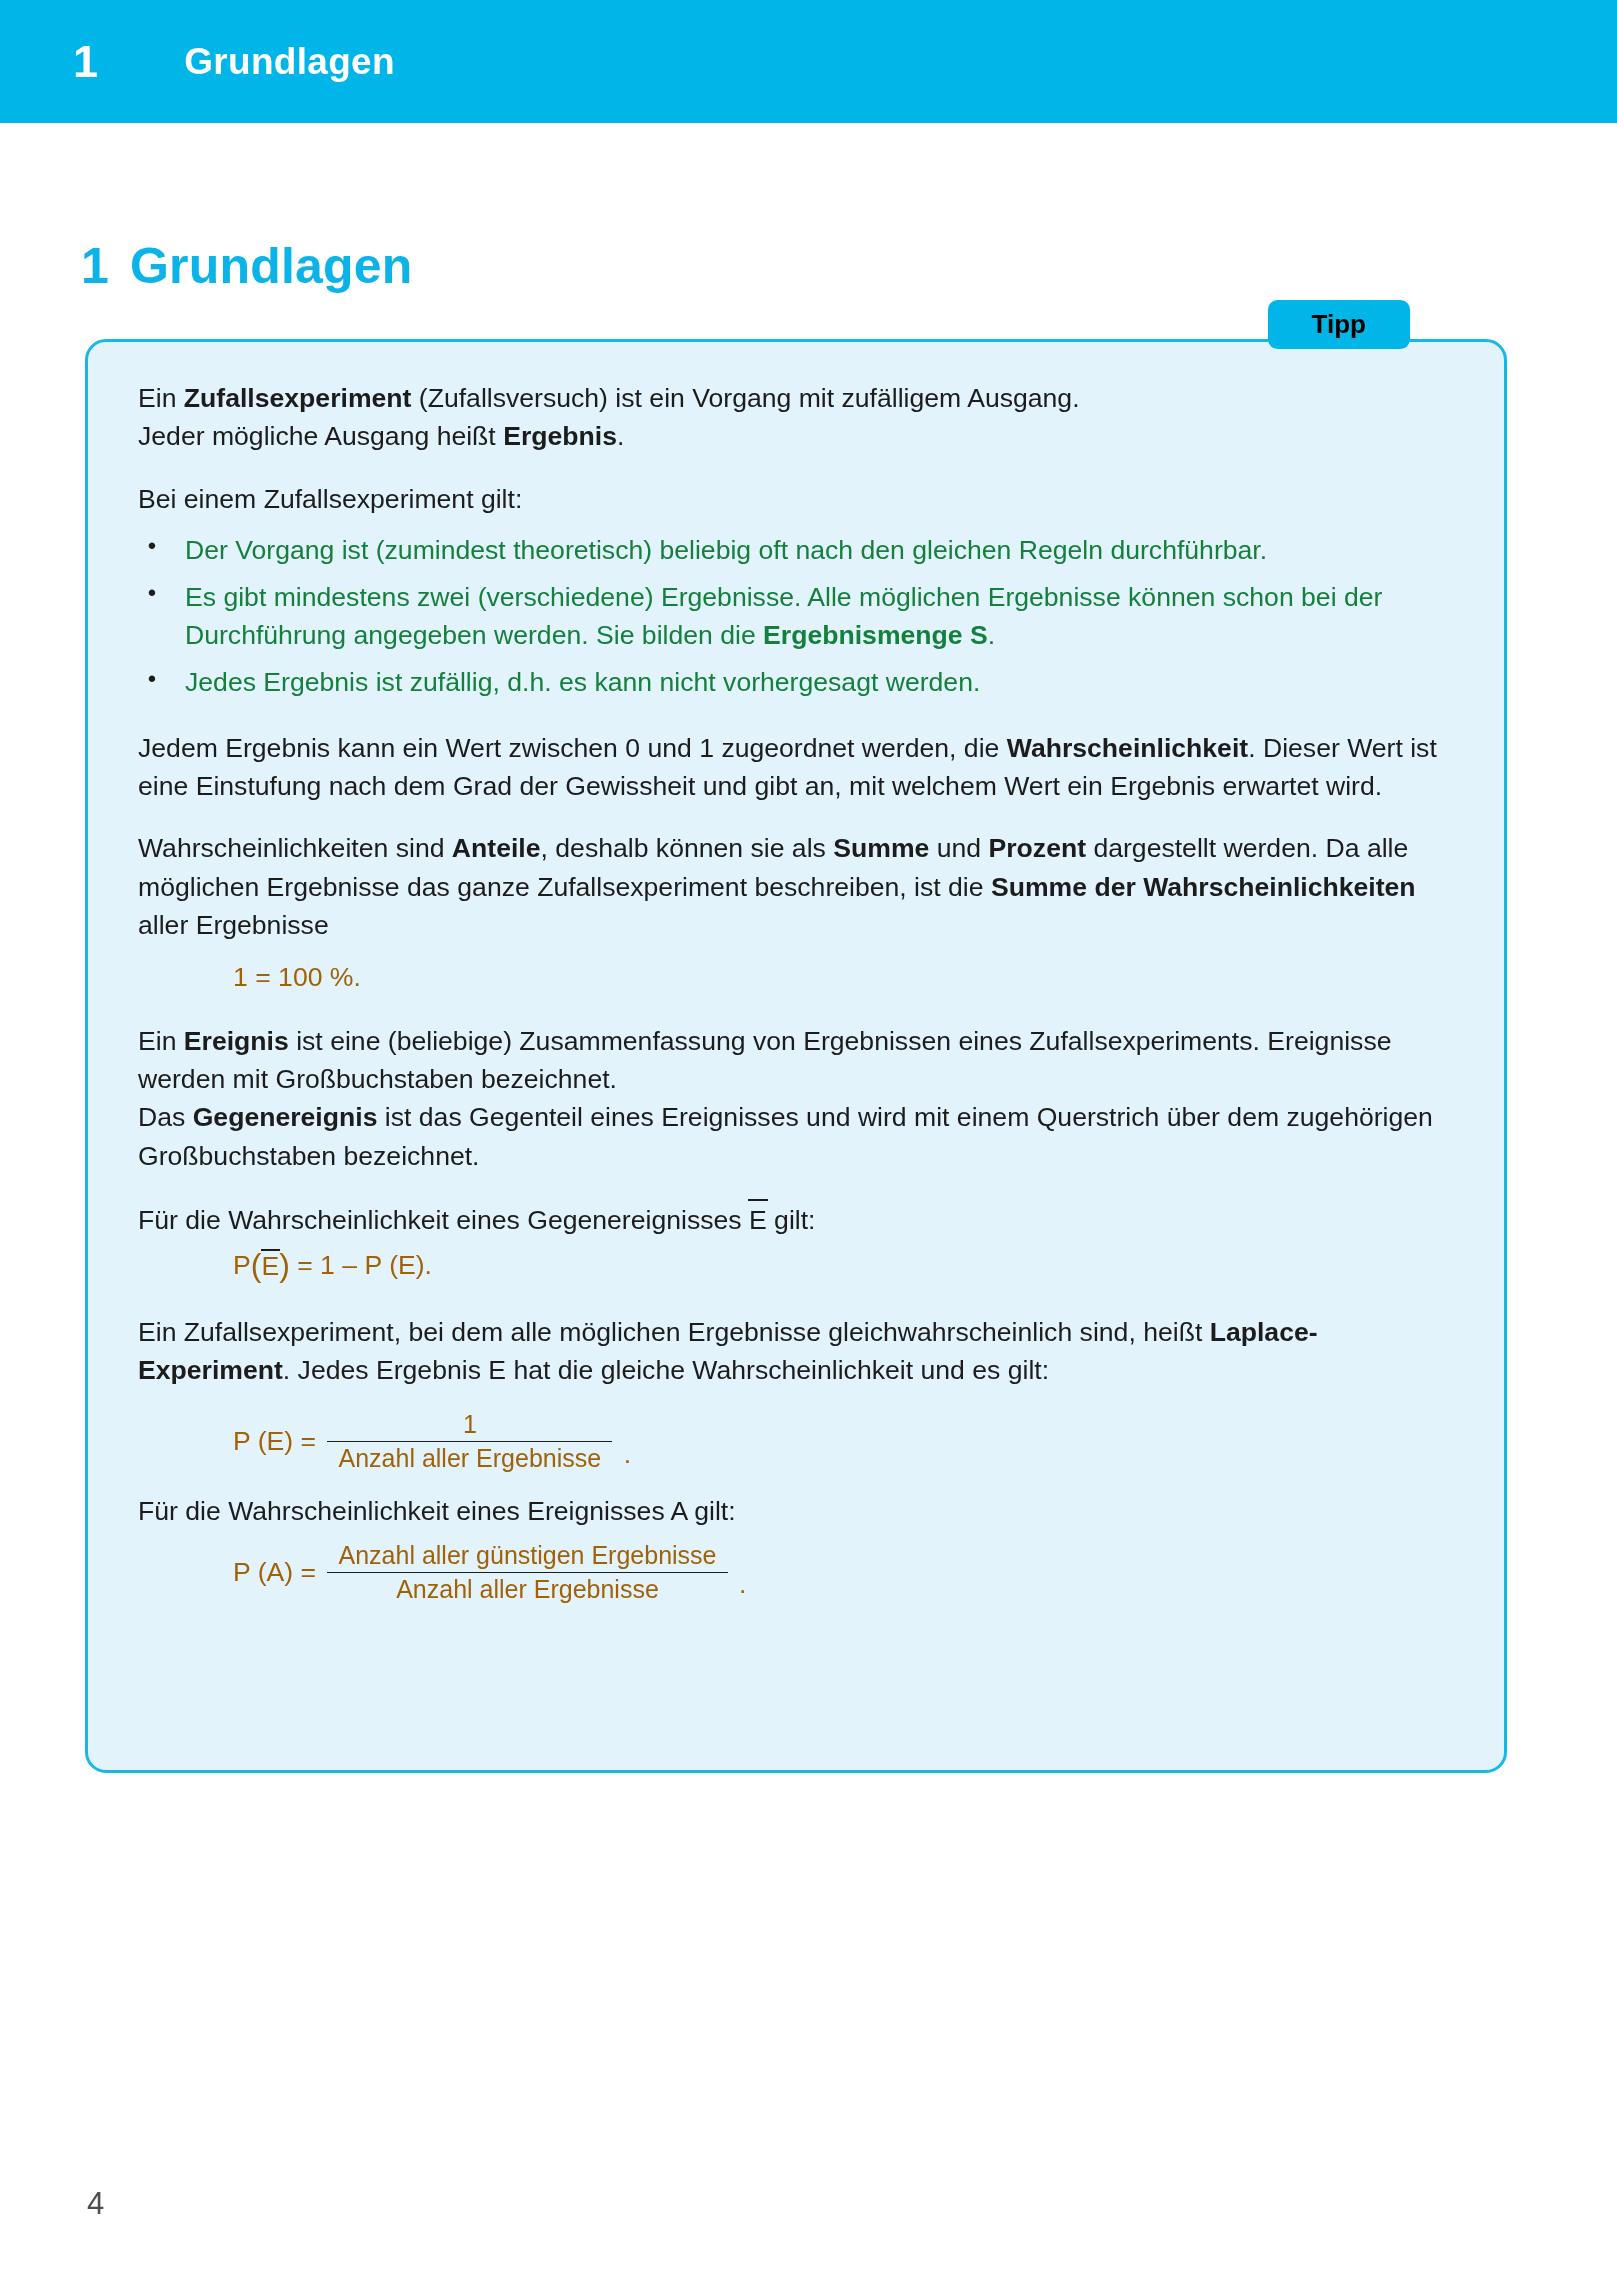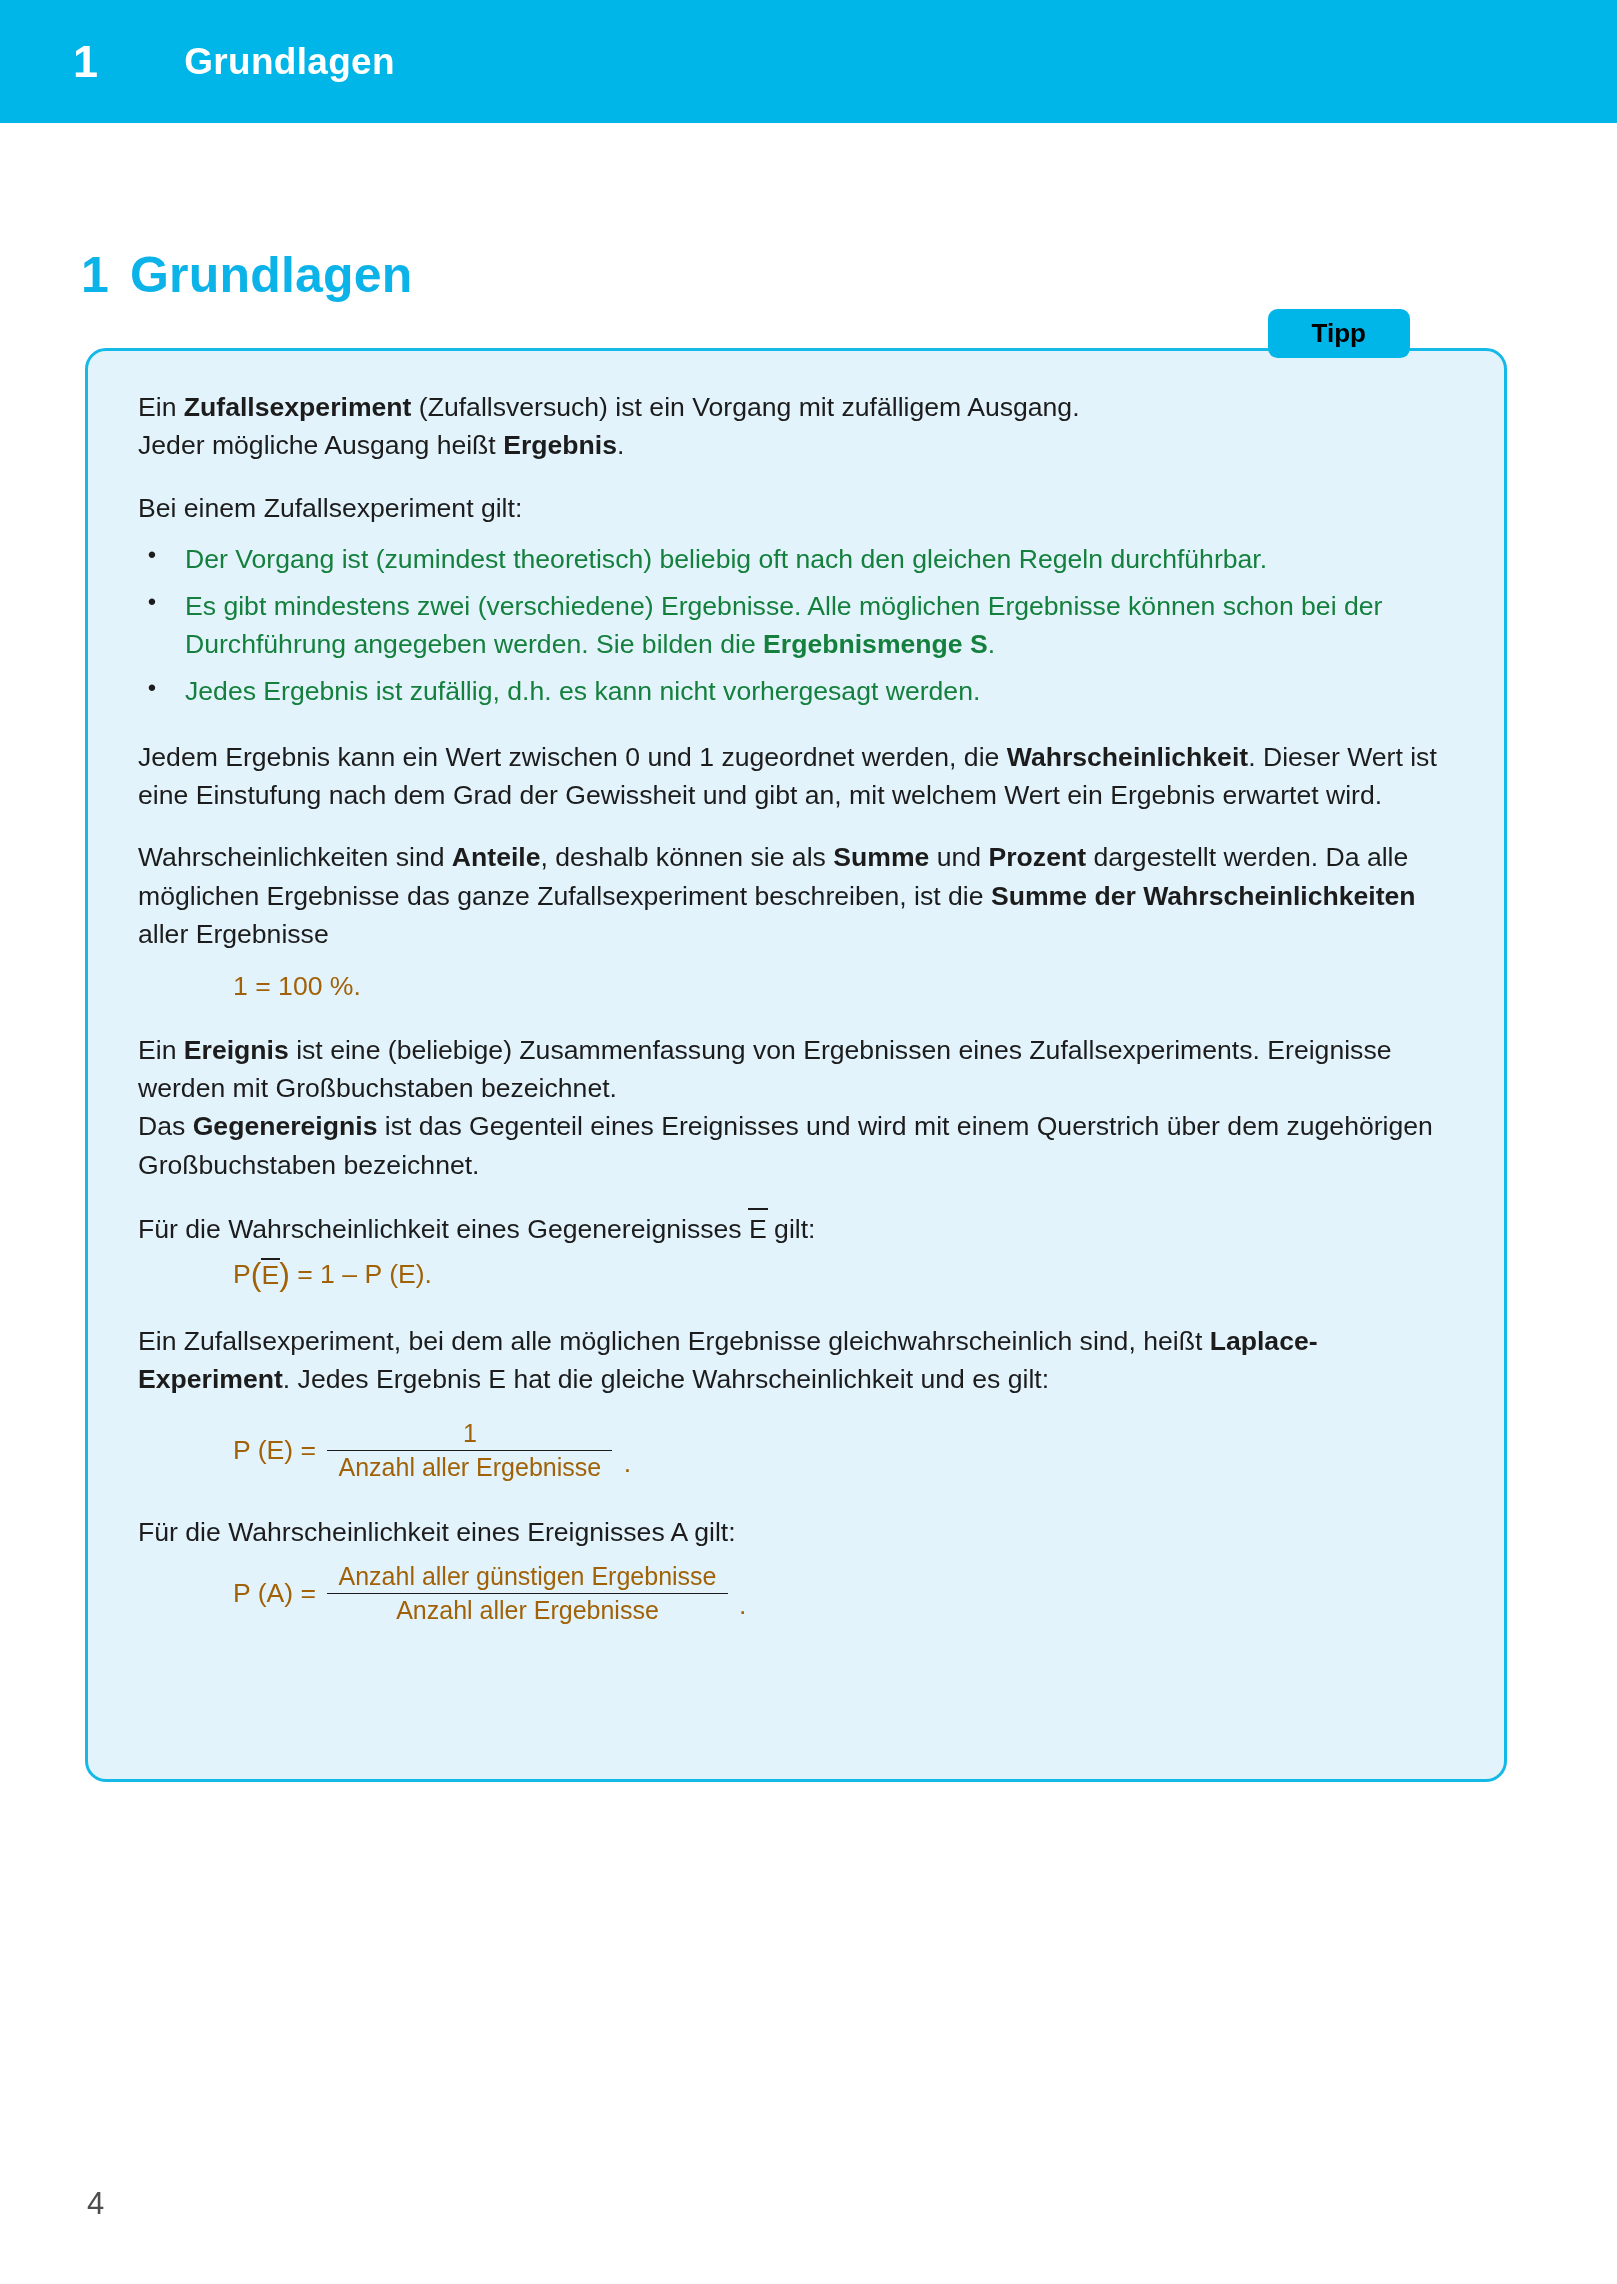--- a/index.html
+++ b/index.html
@@ -37,21 +37,21 @@
     font-size: 37px;
     font-weight: 700;
     color: #ffffff;
     margin-left: 87px;
     letter-spacing: 0.3px;
   }
 
   
   .page-body {
     position: absolute;
-    top: 139px; left: 0;
+    top: 130px; left: 0;
     width: 1618px;
   }
 
   .chapter-heading {
     margin: 107px 0 0 81px;
     font-size: 50px;
     font-weight: 700;
     color: #0cb3e8;
     letter-spacing: 0.2px;
   }
@@ -253,21 +253,21 @@
       </p>
 
       <div class="formula simple">
         <span>P</span><span class="bigparen">(</span><span class="ovl">E</span><span class="bigparen">)</span>&nbsp;<span>= 1 – P (E).</span>
       </div>
 
       <p style="margin-bottom:21px">
         <span>Ein Zufallsexperiment, bei dem alle möglichen Ergebnisse gleichwahrscheinlich sind, heißt </span><b>Laplace-Experiment</b><span>. Jedes Ergebnis E hat die gleiche Wahrscheinlichkeit und es gilt:</span>
       </p>
 
-      <div class="formula" style="margin-bottom:31px">
+      <div class="formula" style="margin-bottom:19px">
         <span class="lead-sym">P (E) =</span>
         <span class="frac">
           <span class="num-part">1</span>
           <span class="bar"></span>
           <span class="den-part">Anzahl aller Ergebnisse</span>
         </span>
         <span class="trail-sym">.</span>
       </div>
 
       <p style="margin-bottom:11.3px">Für die Wahrscheinlichkeit eines Ereignisses A gilt:</p>

